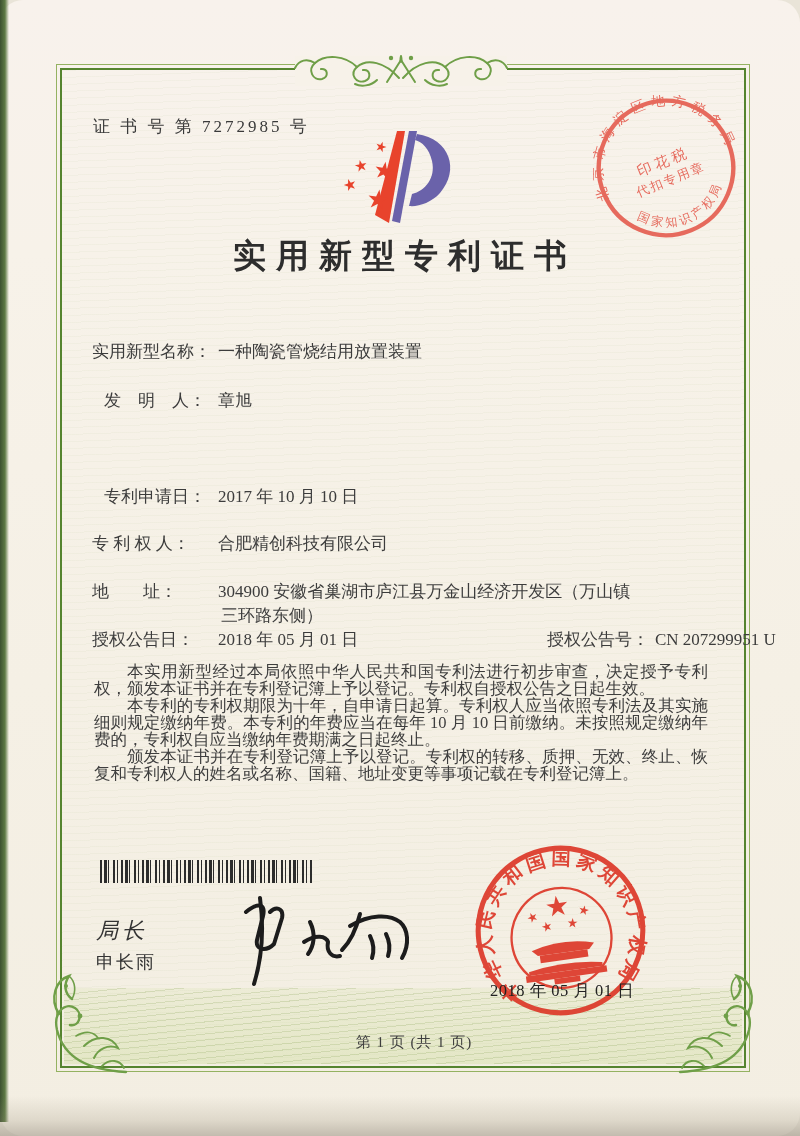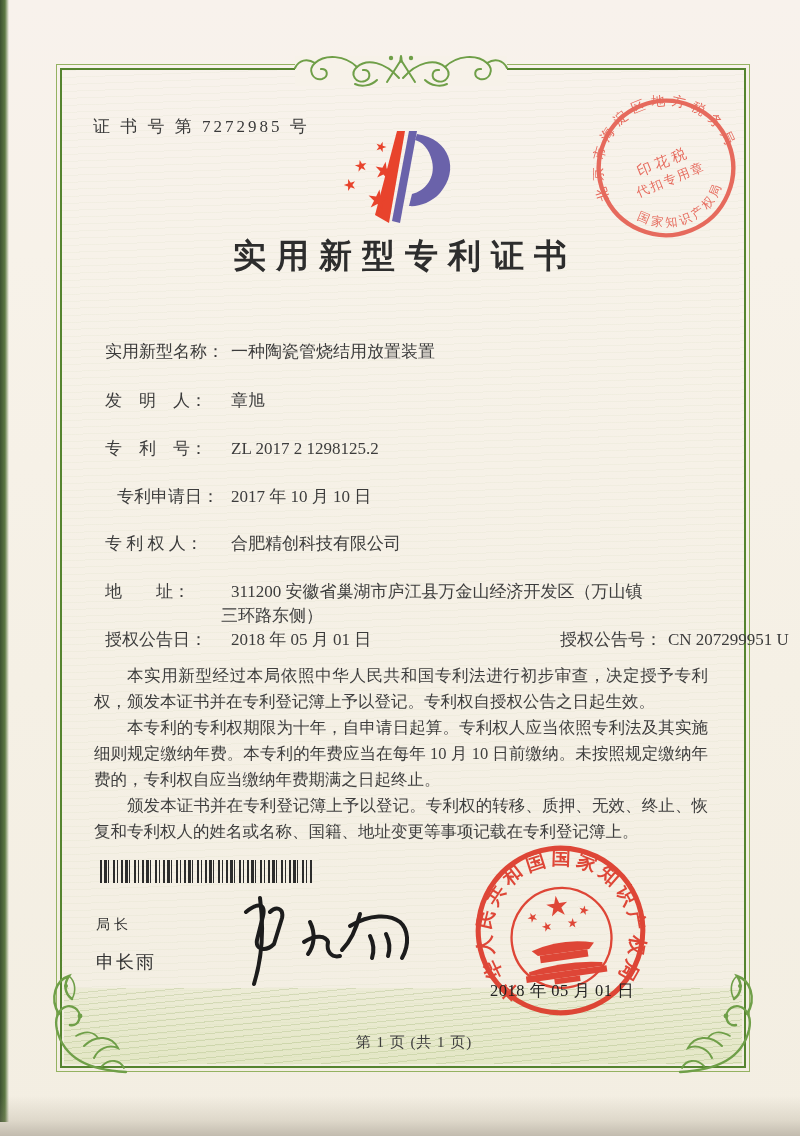--- a/index.html
+++ b/index.html
@@ -5,20 +5,21 @@
   * { margin:0; padding:0; box-sizing:border-box; }
   html,body { width:800px; height:1136px; }
   body {
     font-family: "Liberation Serif","DejaVu Serif",serif;
     background:#e9e4d8;
     position:relative; overflow:hidden;
   }
   .page {
     position:absolute; inset:0;
     background:linear-gradient(180deg,#f8f2ec 0%,#f7f2e9 22%,#f5f0e5 60%,#f3eee2 100%);
+    border-radius:23px;
   }
   .photo-left-edge{position:absolute;left:0;top:0;bottom:14px;width:9px;
     background:linear-gradient(90deg,#3c5130 0%,#5e7a45 55%,rgba(94,122,69,0) 100%);}
   .photo-bottom-edge{position:absolute;left:0;right:0;bottom:0;height:40px;
     background:linear-gradient(180deg,rgba(160,150,130,0) 0%,rgba(150,140,120,.22) 60%,rgba(115,105,90,.38) 100%);}
   
   .frame{
     position:absolute; left:60px; top:68px; width:686px; height:1000px;
     border:2px solid #55842f;
     outline:1px solid #94b261;
@@ -35,40 +36,40 @@
       linear-gradient(180deg, rgba(206,221,158,.18), rgba(206,221,158,.42));
   }
   .ornament{ position:absolute; }
   
   .cert-no{ position:absolute; left:93px; top:115px; font-size:17px; letter-spacing:3px; color:#3a3a3a; }
   .logo{ position:absolute; left:328px; top:126px; }
   .title{
     position:absolute; left:0; top:234px; width:800px; text-align:center;
     font-size:33px; font-weight:700; color:#2d2d2d; letter-spacing:10px; text-indent:10px;
   }
-  .field-row{ position:absolute; left:105px; font-size:17px; color:#3c3c3c; white-space:nowrap; }
+  .field-row{ position:absolute; left:92px; font-size:17px; color:#3c3c3c; white-space:nowrap; }
   .field-row .label{ display:inline-block; width:126px; }
   .addr-line2{ position:absolute; left:221px; font-size:17px; color:#3c3c3c; }
   .grant-no-group{ position:absolute; left:455px; top:0; }
   .grant-no-group .label{ width:auto; margin-right:6px; }
   .paragraphs{
     position:absolute; left:94px; top:663px; width:614px;
-    font-size:16.5px; line-height:26px; color:#3e3e3e; text-align:justify;
+    font-size:16.5px; line-height:17px; color:#3e3e3e; text-align:justify;
   }
   .paragraphs p{ text-indent:2em; margin:0; }
   .barcode{
     position:absolute; left:100px; top:860px; width:212px; height:23px;
     background:repeating-linear-gradient(90deg,
       #2c2c2c 0 2px, transparent 2px 4px,
       #2c2c2c 4px 7px, transparent 7px 8px,
       #2c2c2c 8px 9px, transparent 9px 13px,
       #2c2c2c 13px 15px, transparent 15px 17px,
       #2c2c2c 17px 18px, transparent 18px 21px);
   }
-  .sig-title{ position:absolute; left:96px; top:916px; font-size:14px; letter-spacing:4px; color:#333; }
+  .sig-title{ position:absolute; left:96px; top:916px; font-size:22px; letter-spacing:4px; color:#333;font-style:italic; }
   .sig-name{ position:absolute; left:96px; top:950px; font-size:18px; letter-spacing:2px; color:#333; }
   .signature-svg{ position:absolute; left:224px; top:892px; }
   .office-seal{ position:absolute; left:468px; top:838px; opacity:.93; }
   .seal-date{
     position:absolute; left:490px; top:980px; width:160px; font-size:16.5px;
     color:#222; letter-spacing:.5px; z-index:5; white-space:nowrap;
   }
   .tax-stamp{ position:absolute; left:593px; top:95px; opacity:.88; }
   .footer{ position:absolute; left:60px; top:1033px; width:708px; text-align:center;
     font-size:15px; color:#3e3e3e; letter-spacing:1px; }
@@ -157,34 +158,31 @@
       <text x="0" y="-2" text-anchor="middle" font-size="15" letter-spacing="4">印花税</text>
       <text x="0" y="17" text-anchor="middle" font-size="13" letter-spacing="2">代扣专用章</text>
     </g>
   </svg>
 
   <div class="title">实用新型专利证书</div>
 
   <div class="field-row" style="top:340px;">
     <span class="label">实用新型名称：</span><span>一种陶瓷管烧结用放置装置</span>
   </div>
-  <div class="field-row" style="top:389px;">
+  <div class="field-row" style="top:389px;text-align:center;">
     <span class="label">发　明　人：</span><span>章旭</span>
-  </div>
-  <div class="field-row" style="top:437px;">
-    <span class="label">专　利　号：</span><span>ZL 2017 2 1298125.2</span>
   </div>
   <div class="field-row" style="top:485px;text-align:center;">
     <span class="label">专利申请日：</span><span>2017 年 10 月 10 日</span>
   </div>
   <div class="field-row" style="top:532px;">
     <span class="label">专 利 权 人：</span><span>合肥精创科技有限公司</span>
   </div>
   <div class="field-row" style="top:580px;">
-    <span class="label">地　　址：</span><span>311200 安徽省巢湖市庐江县万金山经济开发区（万山镇</span>
+    <span class="label">地　　址：</span><span>304900 安徽省巢湖市庐江县万金山经济开发区（万山镇</span>
   </div>
   <div class="addr-line2" style="top:604px;">三环路东侧）</div>
   <div class="field-row" style="top:628px;">
     <span class="label">授权公告日：</span><span>2018 年 05 月 01 日</span>
     <span class="grant-no-group">
       <span class="label">授权公告号：</span><span>CN 207299951 U</span>
     </span>
   </div>
 
   <div class="paragraphs">

